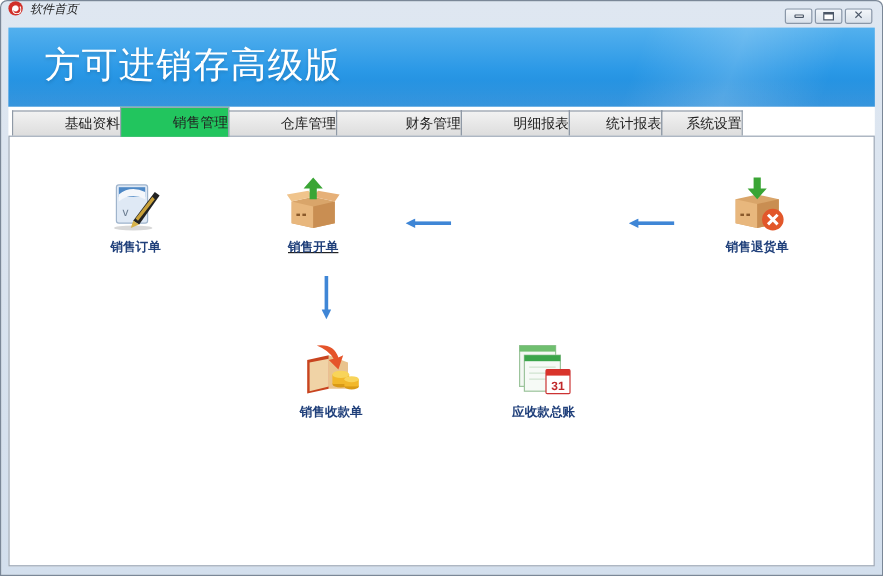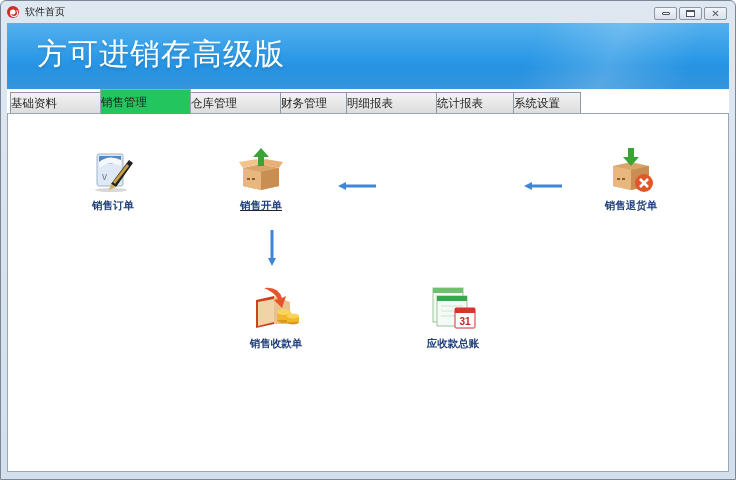--- a/index.html
+++ b/index.html
@@ -7,21 +7,21 @@
   body { font-family: "DejaVu Sans", "Liberation Sans", sans-serif; font-size: 12px; color: #222; }
 
   .window {
     position: absolute; left: 0; top: 0; width: 736px; height: 480px;
     background: linear-gradient(#dfe7f1, #d3dfed);
     border: 1px solid #7a8797;
     border-radius: 6px 6px 0 0;
   }
   .titlebar {
     position: absolute; left: 0; top: 0; width: 734px; height: 22px;
-    display: flex; align-items: center; padding-left: 6px;
+    display: flex; padding-left: 6px; font-style: italic;
   }
   .app-icon {
     width: 12px; height: 12px; border-radius: 50%;
     background: radial-gradient(circle at 50% 50%, #fff 0 2px, #d0302a 3px);
     margin-right: 6px; position: relative;
   }
   .app-icon::after {
     content: ""; position: absolute; left: 3px; top: 3px; width: 6px; height: 6px;
     border: 1.5px solid #fff; border-radius: 50%; border-top-color: transparent;
   }
@@ -58,21 +58,21 @@
   }
 
   .tabbar {
     position: absolute; left: 6px; top: 88px; width: 722px; height: 25px;
     background: #fff;
   }
   .tabs { position: absolute; left: 3px; top: 3px; display: flex; }
   .tab {
     height: 22px; border: 1px solid #8f99a6; border-bottom: none; margin-right: -1px;
     background: linear-gradient(#f2f2f2, #dcdcdc);
-    display: flex; align-items: center; justify-content: flex-start;
+    display: flex; align-items: center; justify-content: flex-end;
     font-size: 11.5px; color: #222;
   }
   .tab.active {
     background: #22c55e; height: 25px; margin-top: -3px; border-color: #9aa6b4;
     position: relative; z-index: 2;
   }
 
   .content {
     position: absolute; left: 6px; top: 112px; width: 722px; height: 359px;
     background: #fff; border: 1px solid #9aa6b4;
@@ -116,21 +116,21 @@
     <div class="tabs">
       <div class="tab" style="width:91px">
           <span>基础资料</span>
         </div>
       <div class="tab active" style="width:91px">
           <span>销售管理</span>
         </div>
       <div class="tab" style="width:91px">
           <span>仓库管理</span>
         </div>
-      <div class="tab" style="width:67px">
+      <div class="tab" style="width:105px">
           <span>财务管理</span>
         </div>
       <div class="tab" style="width:91px">
           <span>明细报表</span>
         </div>
       <div class="tab" style="width:78px">
           <span>统计报表</span>
         </div>
       <div class="tab" style="width:68px">
           <span>系统设置</span>

